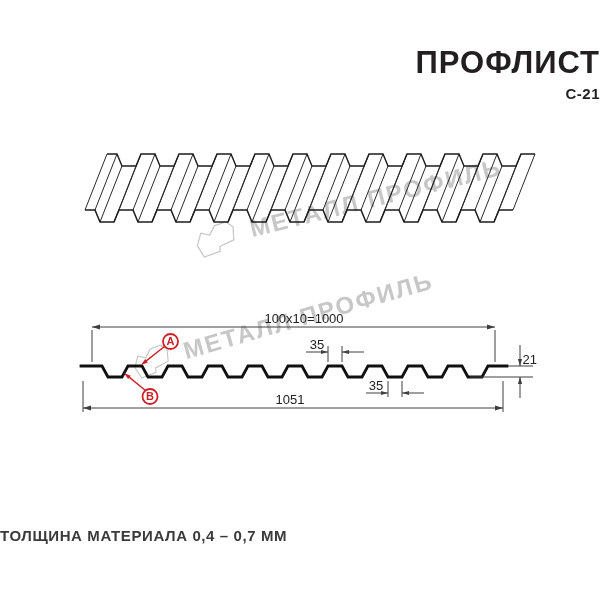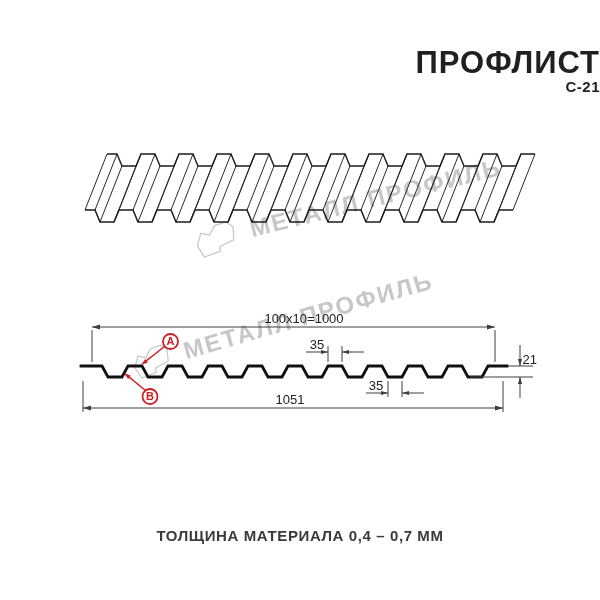--- a/index.html
+++ b/index.html
@@ -2,34 +2,34 @@
 <html><head>
 <meta charset="utf-8">
 <style>
   html,body{margin:0;padding:0;background:#ffffff;}
   body{width:600px;height:600px;position:relative;overflow:hidden;
        font-family:"Liberation Sans", sans-serif;}
   .page{position:absolute;inset:0;background:#fff;}
 
   .title-block{position:absolute;top:48px;left:0;width:600px;text-align:right;}
   .main-title{font-size:31px;font-weight:800;letter-spacing:1px;color:#231f20;line-height:30px;}
-  .sub-title{font-size:15px;font-weight:700;letter-spacing:0.5px;color:#231f20;}
+  .sub-title{margin-top:7px;font-size:15px;font-weight:700;letter-spacing:0.5px;color:#231f20;}
 
   .watermark{position:absolute;display:flex;align-items:center;gap:12px;
              color:#c7c7c7;white-space:nowrap;pointer-events:none;}
   .watermark .wm-text{font-size:24px;font-weight:700;letter-spacing:2px;}
   .wm-1{left:192px;top:226px;transform:rotate(-14deg);transform-origin:0 50%;}
   .wm-2{left:130px;top:350px;transform:rotate(-16deg);transform-origin:0 50%;}
 
   .drawing-svg{position:absolute;left:0;top:0;}
 
   .dim-text{font-size:13px;fill:#222222;font-family:"Liberation Sans",sans-serif;}
   .callout-letter{font-size:11px;font-weight:700;fill:#cc2026;font-family:"Liberation Sans",sans-serif;}
 
-  .footer-note{position:absolute;top:527px;left:0;width:600px;text-align:center;
+  .footer-note{position:absolute;top:527px;left:0;width:600px;
                font-size:15px;font-weight:600;letter-spacing:0.6px;color:#3a3a3a;}
 </style>
 </head>
 <body>
 
 <div class="page">
 
   <div class="title-block">
     <div class="main-title">ПРОФЛИСТ</div>
     <div class="sub-title">С-21</div>

